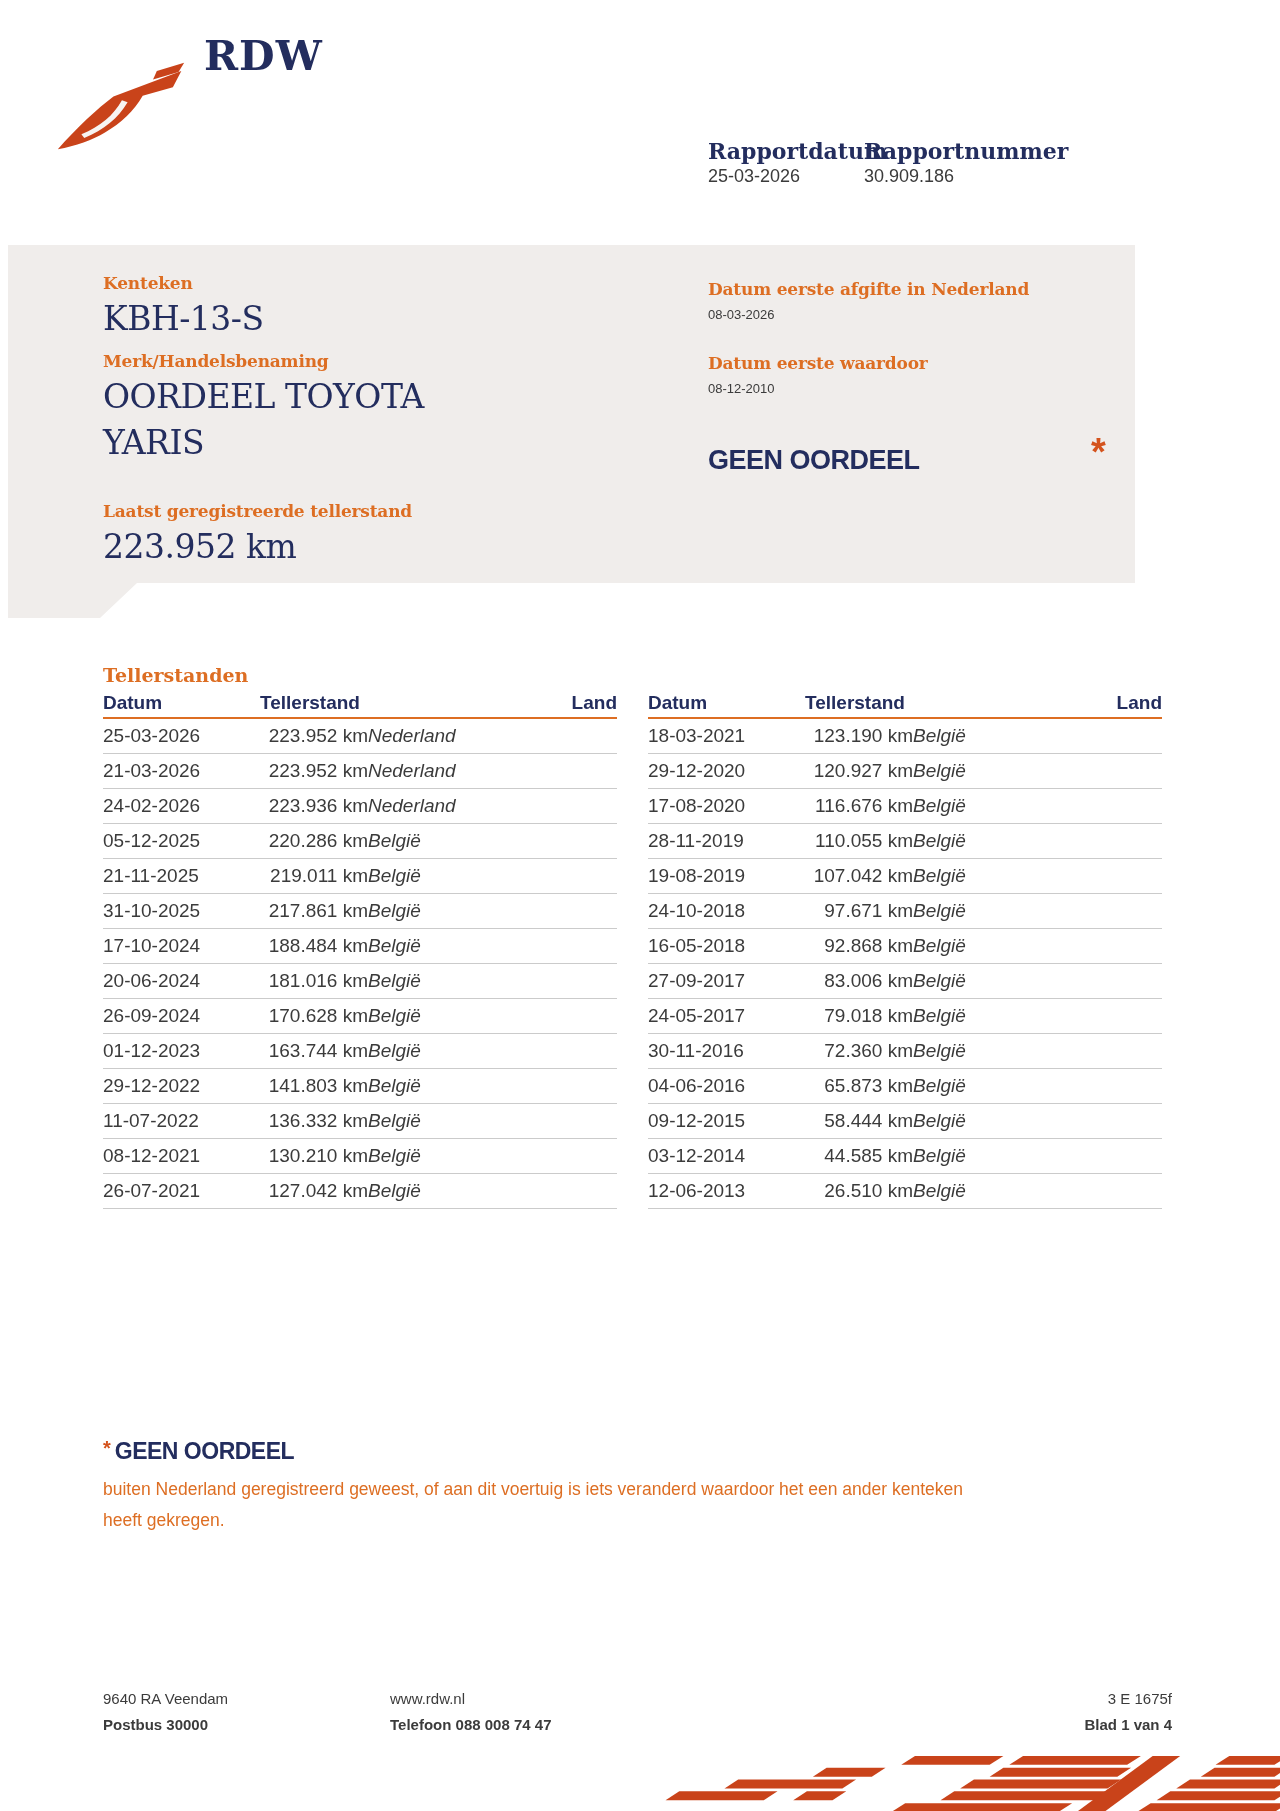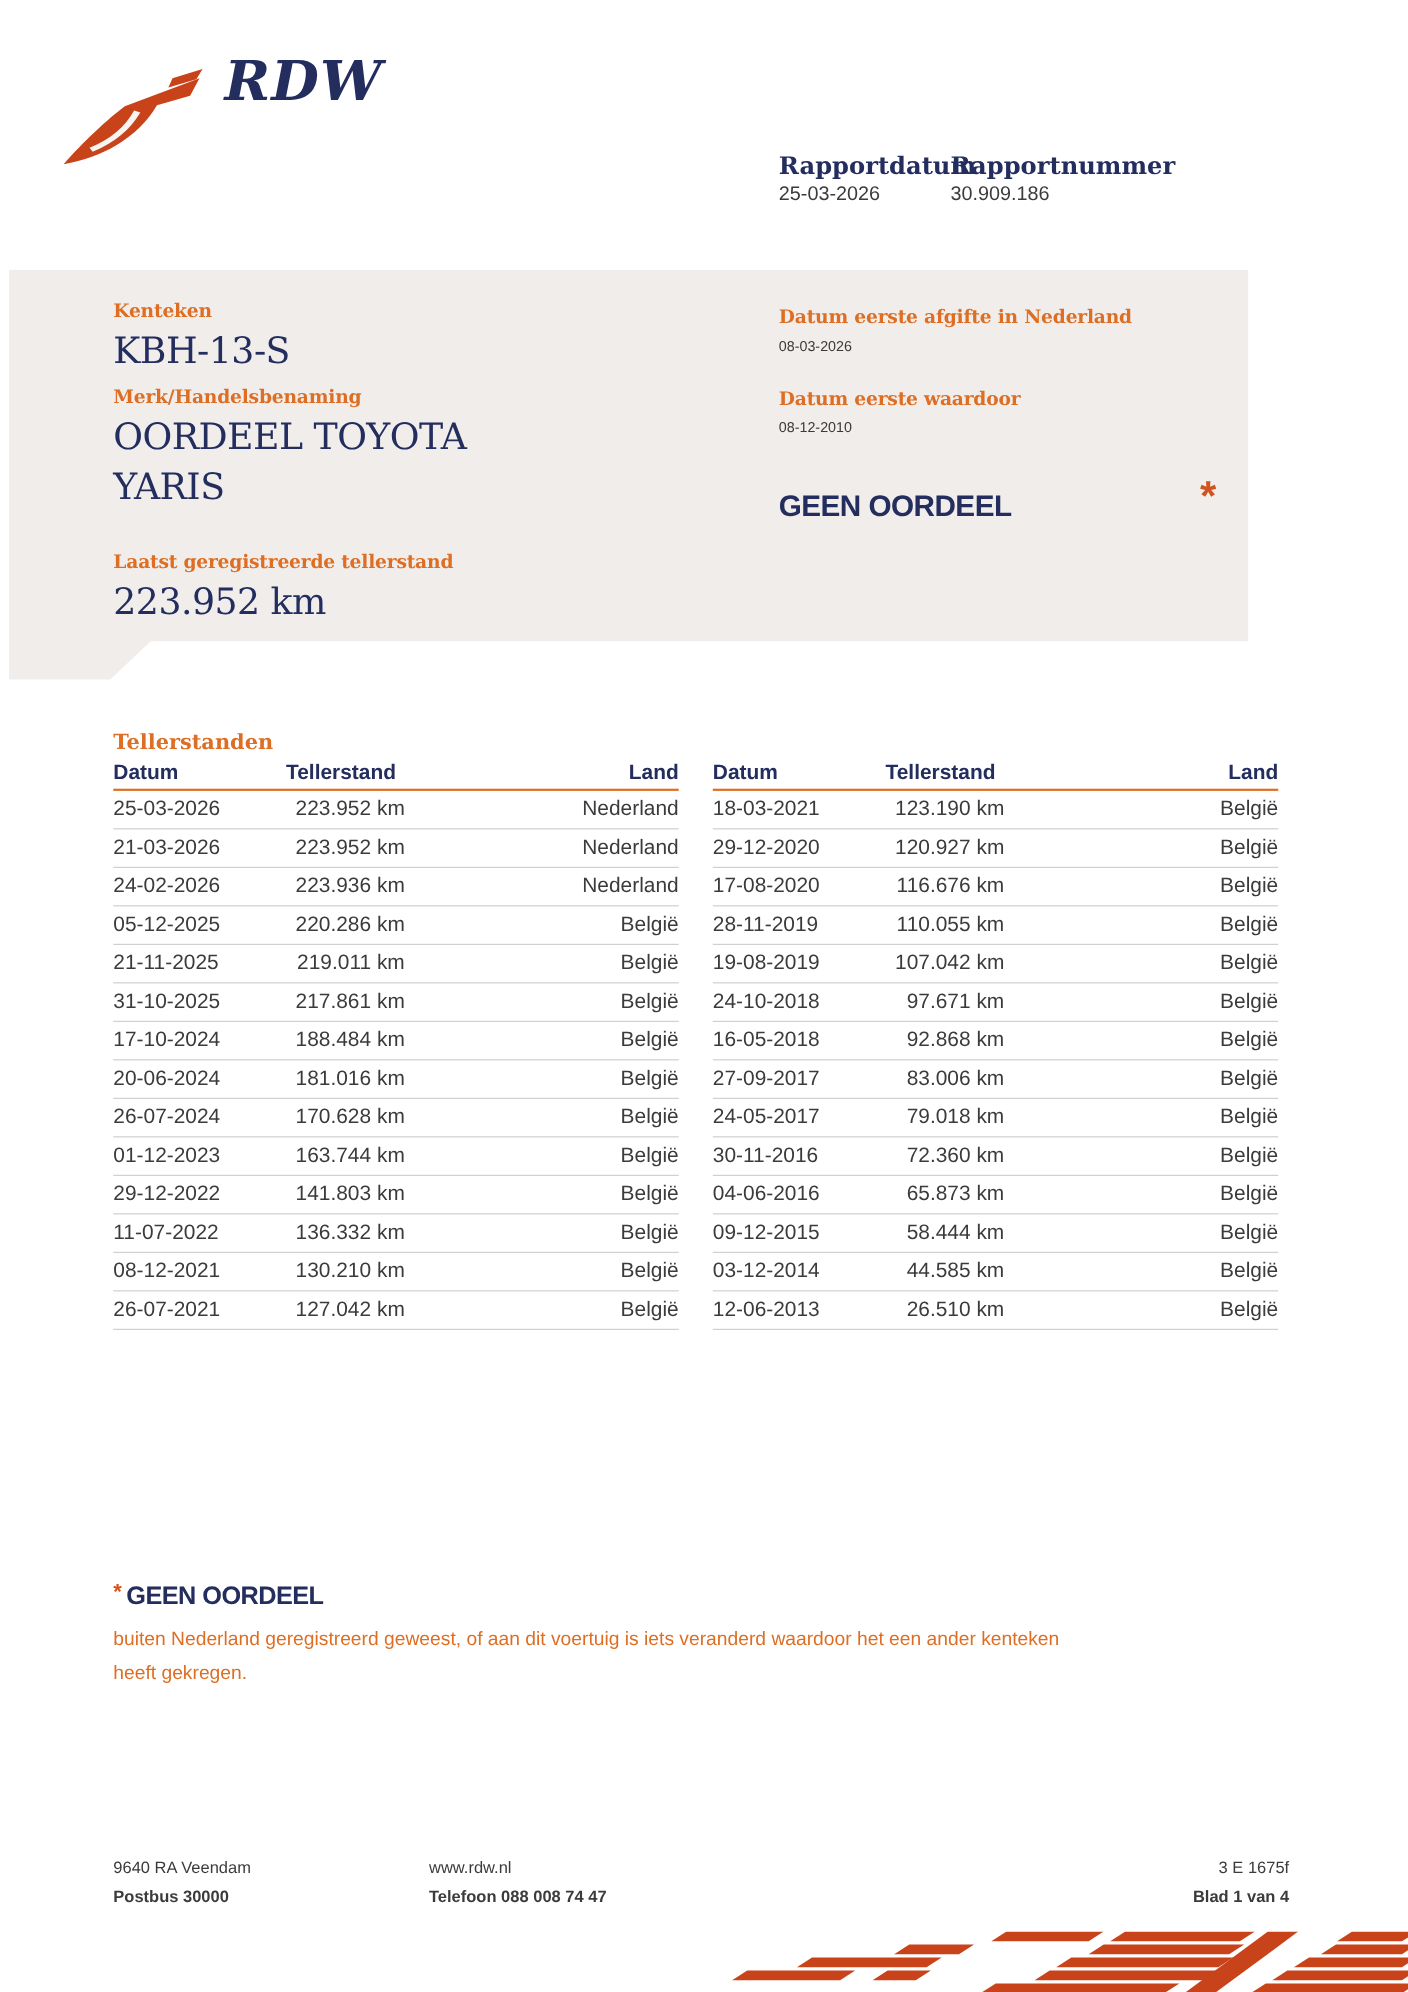--- a/index.html
+++ b/index.html
@@ -9,27 +9,26 @@
     width:1280px;
     height:1811px;
     background:#ffffff;
     overflow:hidden;
     font-family:"Liberation Sans",sans-serif;
     color:#3b3b3b;
   }
   .abs{position:absolute;}
   
   .logo-text{
-    left:204px;top:44px;
-    font-family:"DejaVu Serif",serif;
-    font-weight:bold;
-    font-size:50px;
+    left:204px;top:32px;
+    font-family:"DejaVu Serif",serif;
+    font-weight:bold;
+    font-size:41px;
     color:#232d5e;
     letter-spacing:1px;
-    font-style:italic;
   }
   .doc-title{
     left:708px;top:64px;
     font-family:"DejaVu Serif",serif;
     font-weight:bold;
     font-size:34px;
     letter-spacing:-0.5px;
     color:#dd6e23;
     margin:0;
   }
@@ -107,21 +106,21 @@
     color:#232d5e;
   }
   .t-head .land{text-align:right;}
   .t-row{
     height:34px;
     border-bottom:1px solid #cbcbcb;
     font-size:19px;
     color:#3b3b3b;
   }
   .t-row .tellerstand{text-align:right;}
-  .t-row .land{text-align:right;}
+  .t-row .land{font-style:italic;}
   
   .fn-head{left:103px;top:1437px;white-space:nowrap;}
   .fn-star{
     font-weight:bold;
     font-size:20px;
     color:#d4531d;
     vertical-align:4px;
     margin-right:4px;
   }
   .fn-title{
@@ -225,21 +224,21 @@
           <span class="cell datum">17-10-2024</span>
           <span class="cell tellerstand">188.484 km</span>
           <span class="cell land">België</span>
         </div>
         <div class="t-row">
           <span class="cell datum">20-06-2024</span>
           <span class="cell tellerstand">181.016 km</span>
           <span class="cell land">België</span>
         </div>
         <div class="t-row">
-          <span class="cell datum">26-07-2024</span>
+          <span class="cell datum">26-09-2024</span>
           <span class="cell tellerstand">170.628 km</span>
           <span class="cell land">België</span>
         </div>
         <div class="t-row">
           <span class="cell datum">01-12-2023</span>
           <span class="cell tellerstand">163.744 km</span>
           <span class="cell land">België</span>
         </div>
         <div class="t-row">
           <span class="cell datum">29-12-2022</span>

